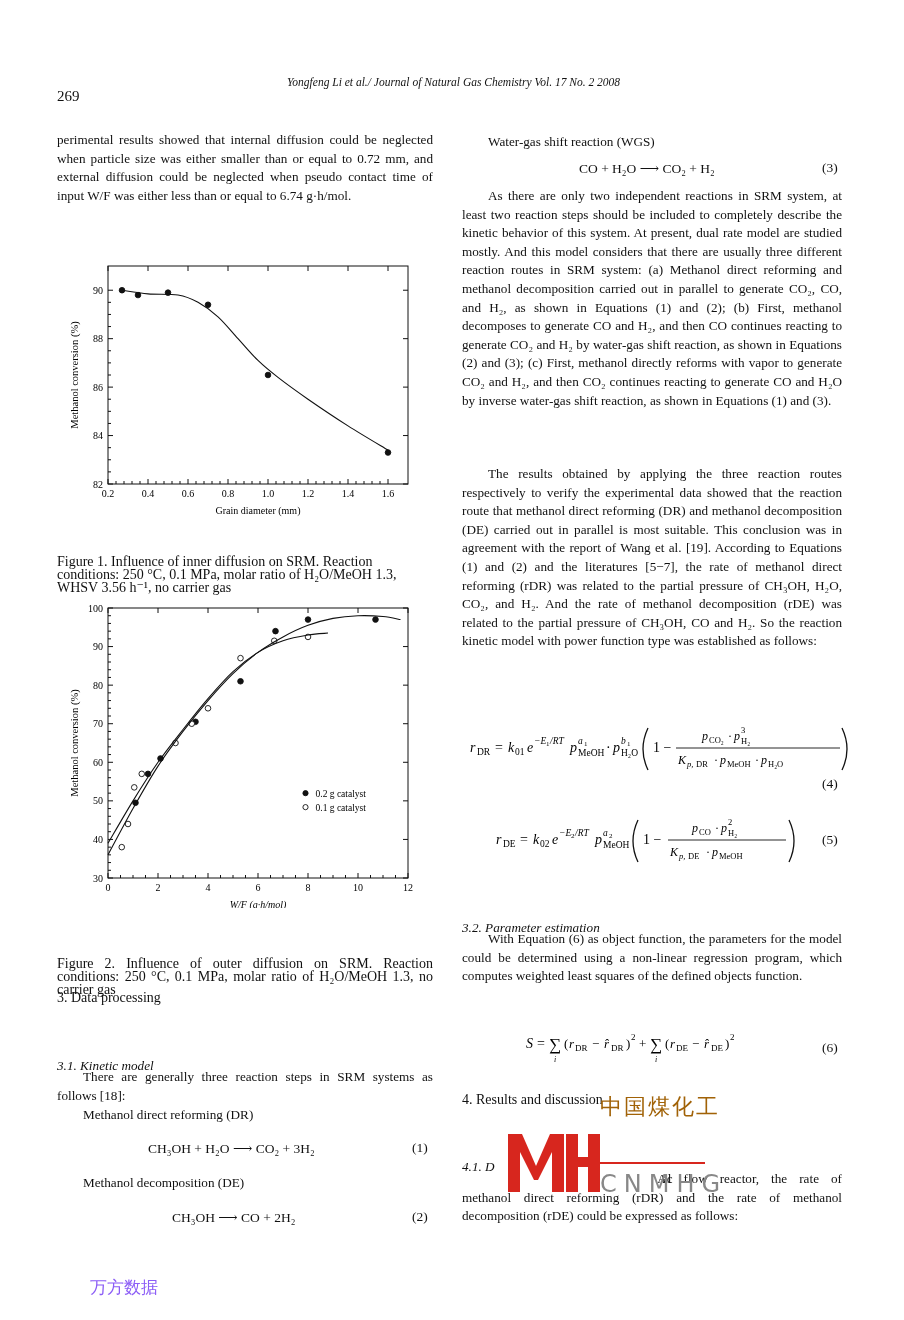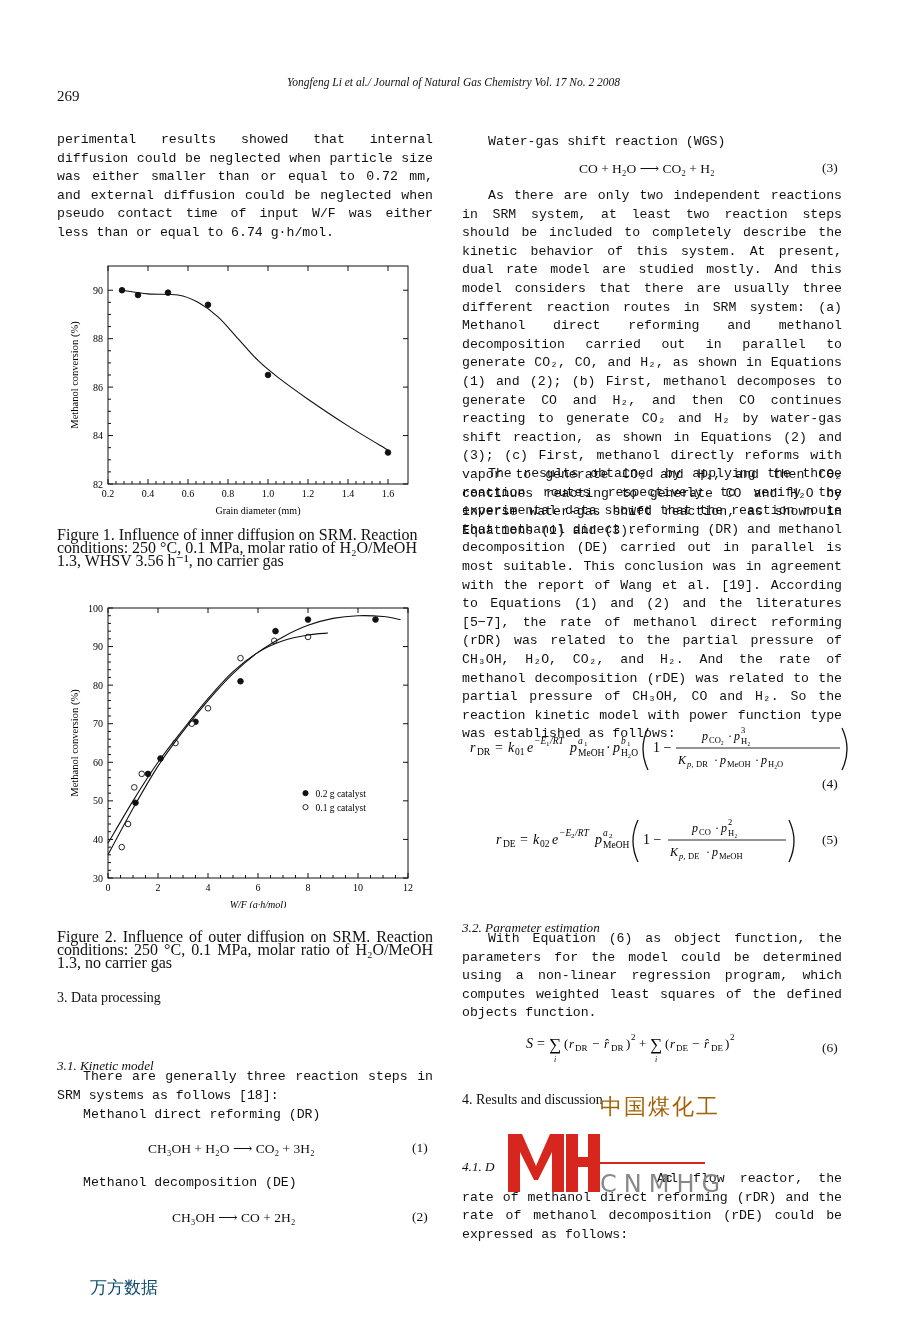--- a/index.html
+++ b/index.html
@@ -1,33 +1,33 @@
 <!DOCTYPE html>
 <html><head>
 <meta charset="utf-8">
 <style>
   html,body{margin:0;padding:0;background:#fff;}
   body{width:904px;height:1320px;position:relative;overflow:hidden;font-family:"Liberation Serif","DejaVu Serif",serif;color:#111;}
   .abs{position:absolute;}
   .page-num{left:57px;top:88px;font-size:15px;}
   .running-head{left:287px;top:76px;font-size:11.5px;font-style:italic;}
-  .col{position:absolute;font-size:13.2px;line-height:18.6px;text-align:justify;font-family:Liberation Mono, monospace;}
+  .col{position:absolute;font-size:13.2px;line-height:18.6px;text-align:justify;}
   .col p{margin:0;}
   .indent{text-indent:26px;}
   .left{left:57px;width:376px;}
   .right{left:462px;width:380px;}
   .eq{position:absolute;font-size:13.5px;white-space:nowrap;}
   .eqnum{position:absolute;font-size:13.5px;}
   .sec-title{position:absolute;font-weight:normal;font-size:14px;}
   .subsec{position:absolute;font-style:italic;font-size:13.2px;margin-top:28px;}
-  .caption{position:absolute;font-size:16px;line-height:13px;}
+  .caption{position:absolute;font-size:14px;line-height:13px;margin-top:27px;}
   svg text{font-family:"Liberation Serif",serif;}
   .watermark-cn{position:absolute;left:600px;top:1092px;color:#a16207;font-size:22px;font-family:"DejaVu Sans",sans-serif;letter-spacing:2px;}
   .watermark-en{position:absolute;left:600px;top:1170px;color:#888;font-size:24px;font-family:"DejaVu Sans",sans-serif;letter-spacing:7px;}
-  .footer{position:absolute;left:90px;top:1276px;font-size:17px;color:#0c4a6e;font-family:"DejaVu Sans",sans-serif;}
+  .footer{position:absolute;left:90px;top:1276px;font-size:17px;color:#8b5cf6;font-family:"DejaVu Sans",sans-serif;}
 </style>
 </head>
 <body>
 
 <div class="abs page-num">269</div>
 <div class="abs running-head">Yongfeng Li et al./ Journal of Natural Gas Chemistry Vol. 17 No. 2  2008</div>
 
 <div class="col left" style="top:131px;">
   <p>perimental results showed that internal diffusion could be neglected when particle size was either smaller than or equal to 0.72 mm, and external diffusion could be neglected when pseudo contact time of input W/F was either less than or equal to 6.74 g·h/mol.</p>
 </div>

